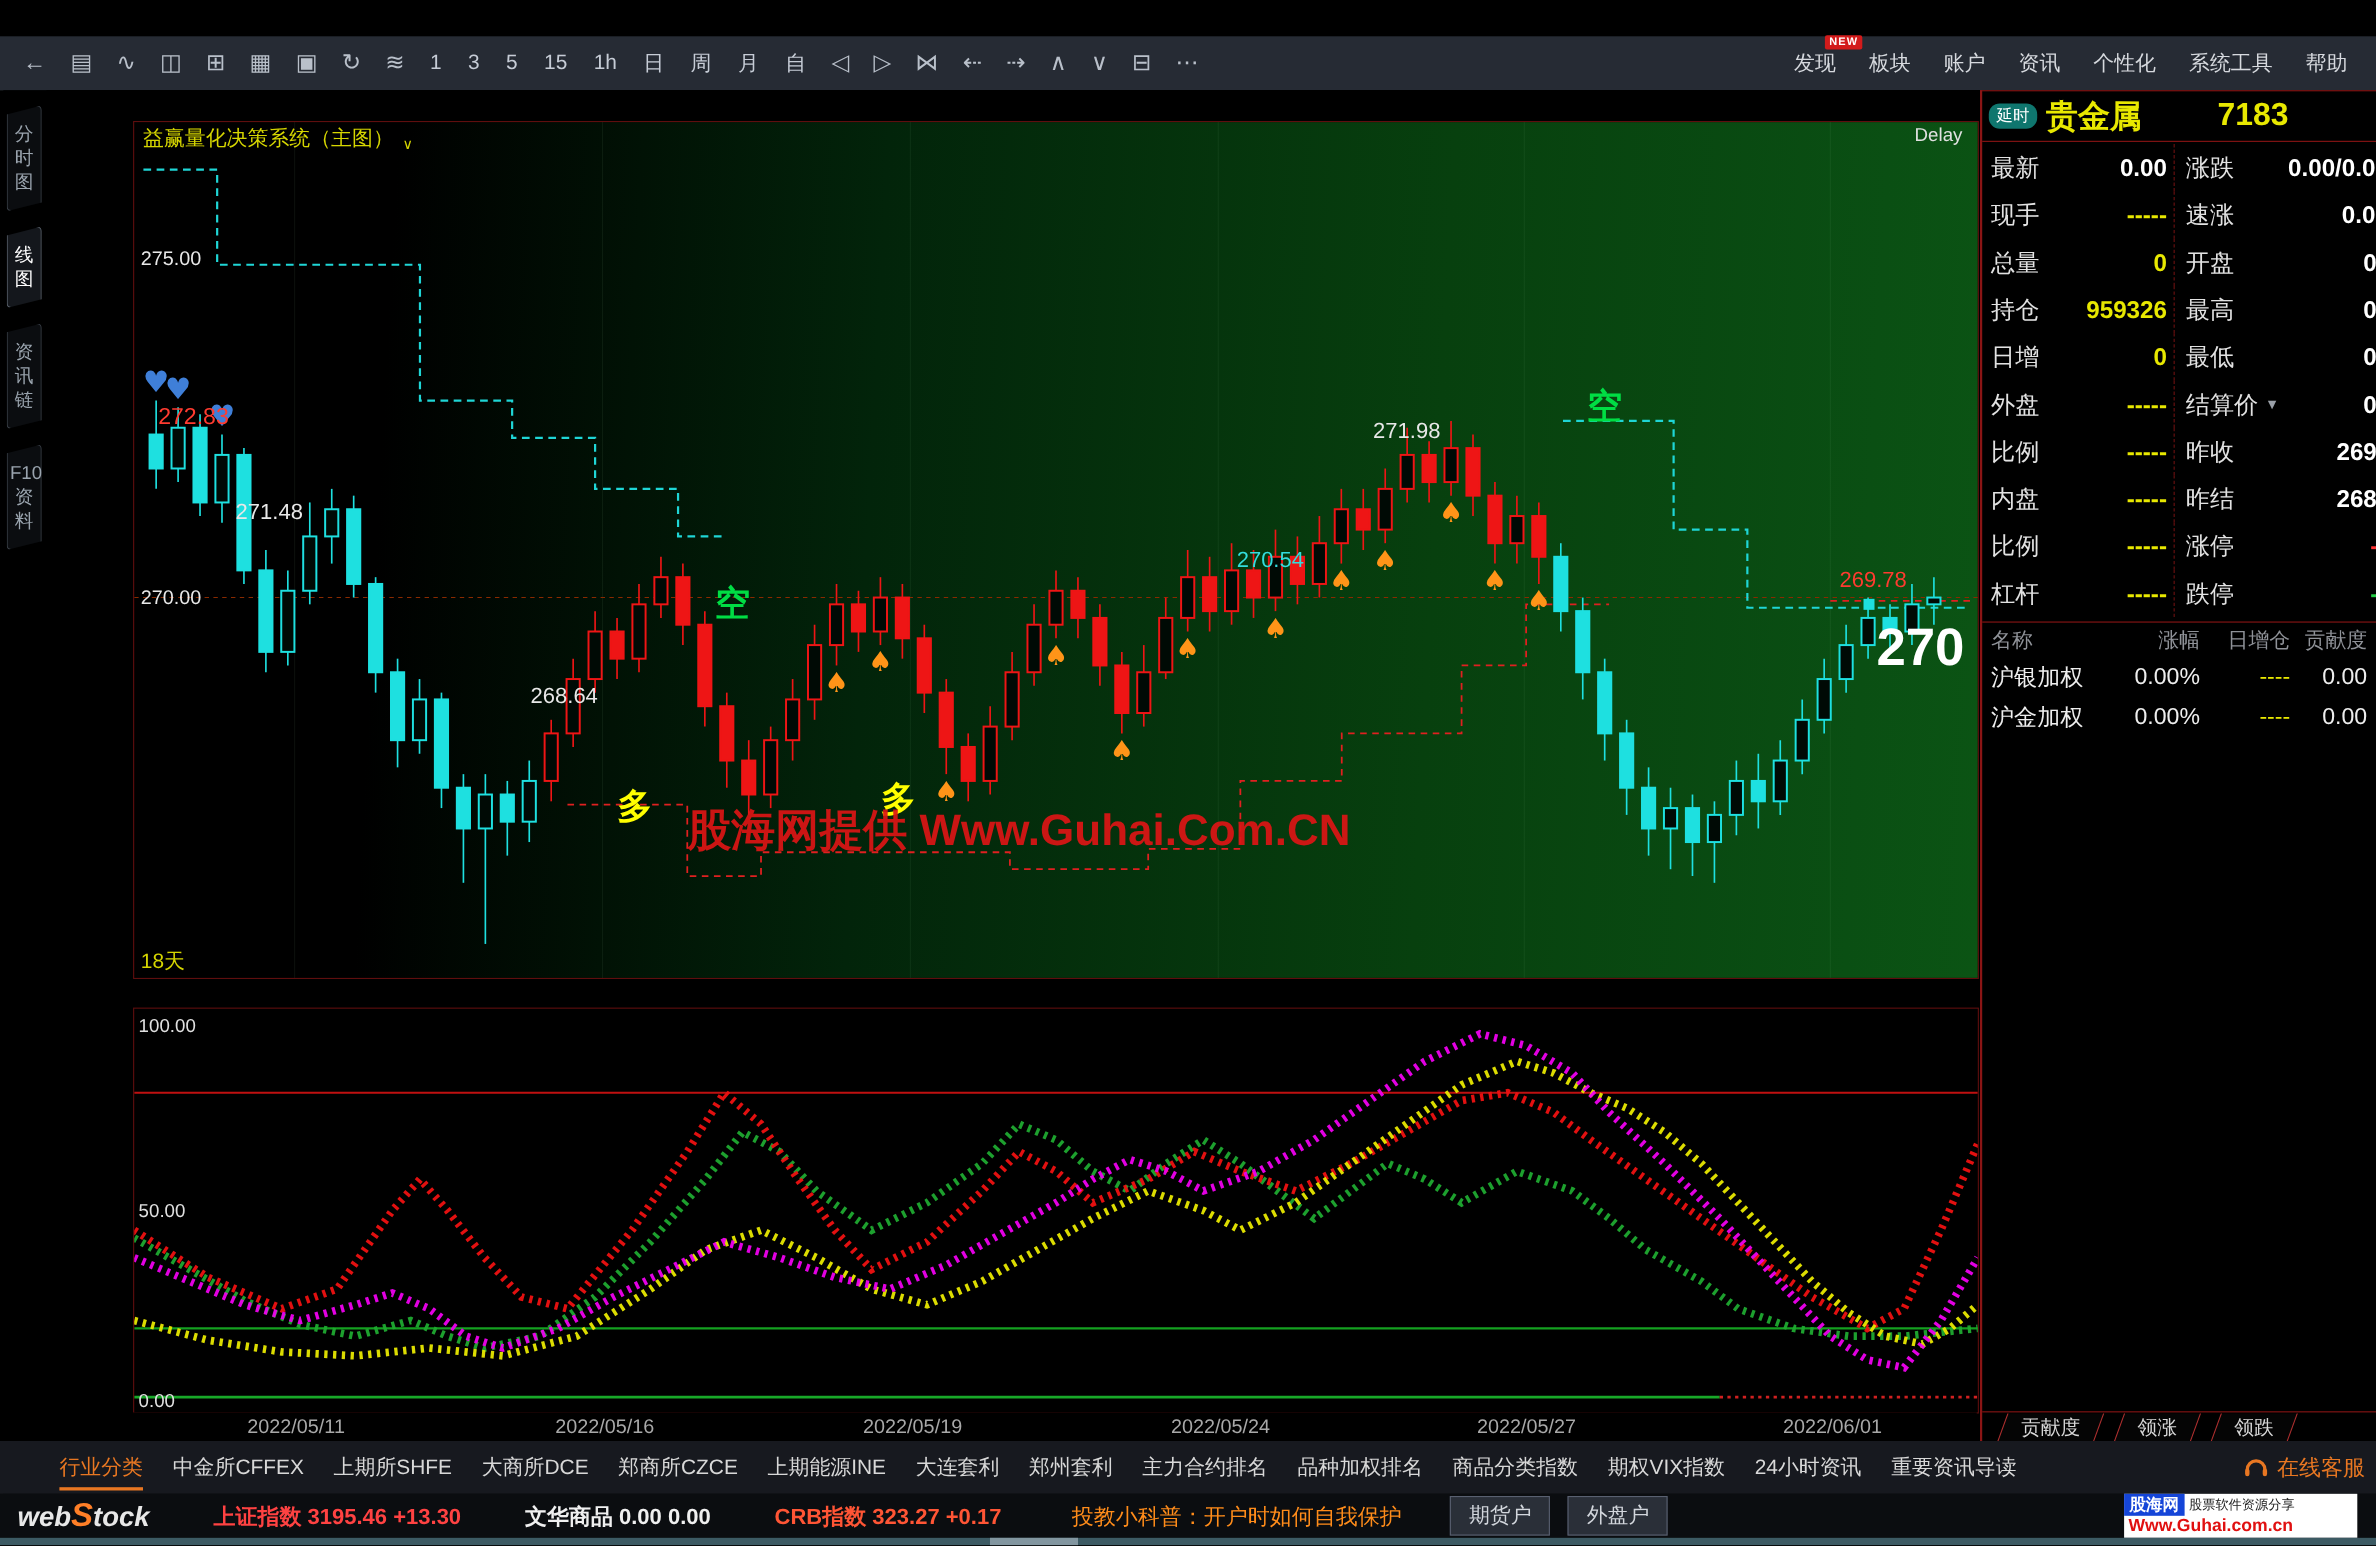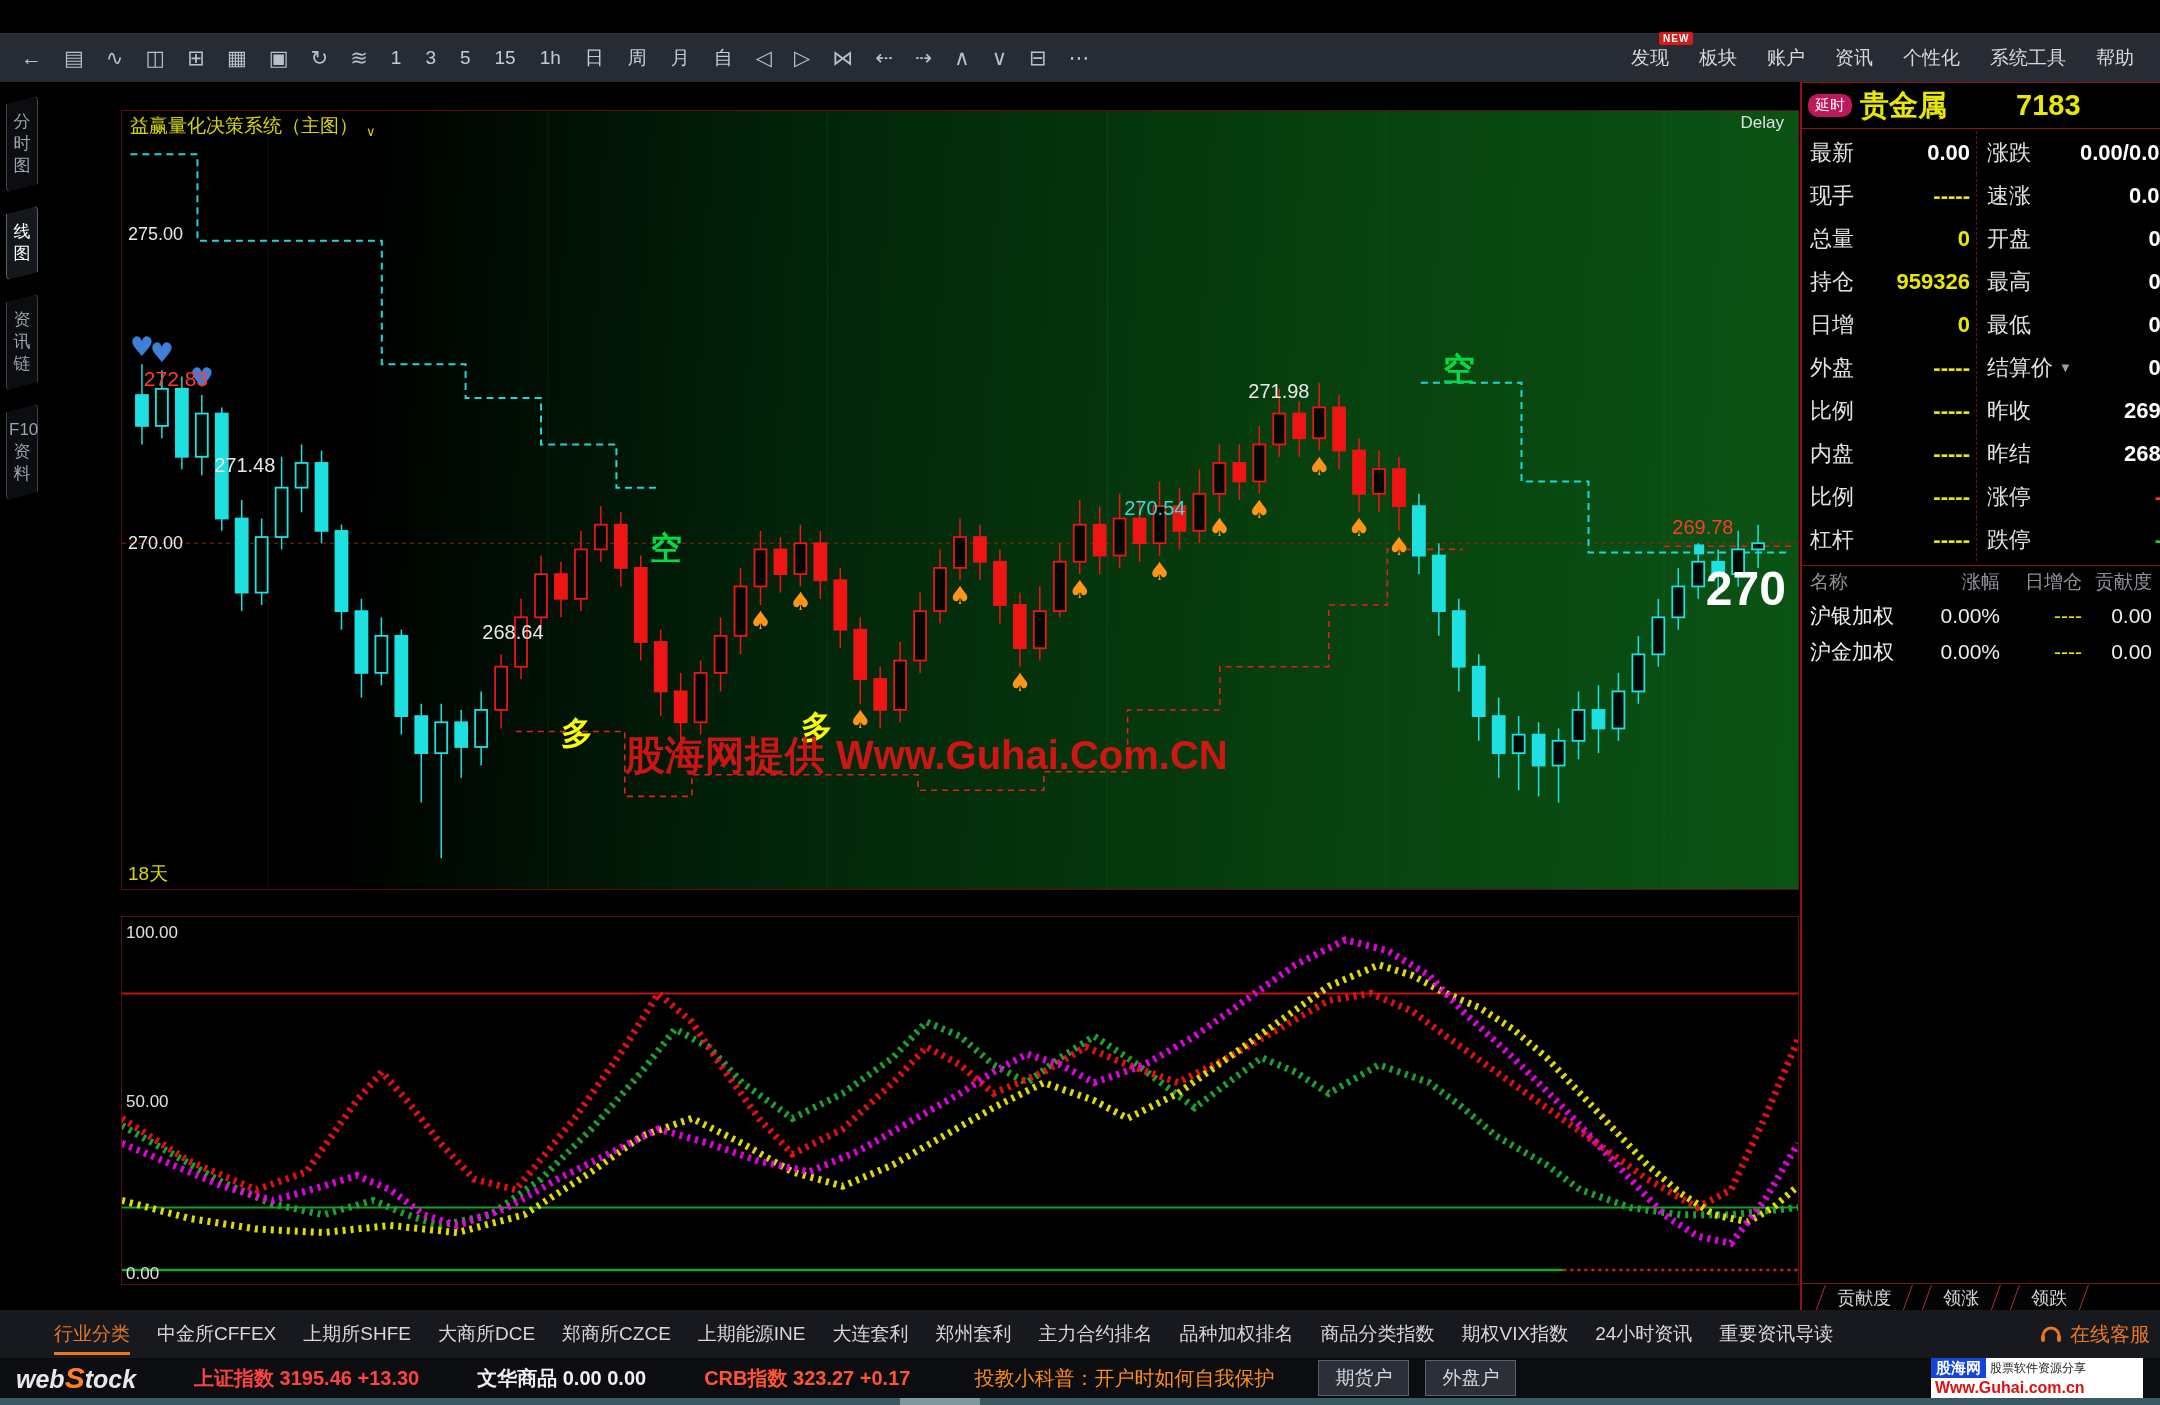--- a/index.html
+++ b/index.html
@@ -53,21 +53,21 @@
              display:flex;align-items:center;font-size:17px;white-space:nowrap;overflow:hidden;}
   .shitem{margin-left:14px;}
   #subplot{position:absolute;left:79px;top:834px;width:1676px;height:367px;background:#000;
            border:1px solid #5f0e0e;}
   #dateaxis{position:absolute;left:79px;top:1202px;width:1676px;height:26px;background:#000;}
   .datelab{position:absolute;top:3px;color:#a8a8a8;font-size:18px;}
   
   #rightpanel{position:absolute;left:1800px;top:82px;width:360px;height:1228px;background:#000;
               border-left:2px solid #8b1515;border-top:1px solid #8b1515;}
   #quote-header{height:45px;border-bottom:1px solid #8b1515;display:flex;align-items:center;}
-  #delaybadge{background:#be185d;color:#fff;font-size:15px;padding:2px 7px;border-radius:10px;margin:0 8px 0 6px;}
+  #delaybadge{background:#0f766e;color:#fff;font-size:15px;padding:2px 7px;border-radius:10px;margin:0 8px 0 6px;}
   #qname{color:#e8e800;font-size:29px;font-weight:bold;margin-right:26px;}
   #qcode{color:#e8e800;font-size:29px;font-weight:bold;margin-left:43px;}
   #quote-grid{display:grid;grid-template-columns:86px 88px 104px 1fr;padding-top:2px;}
   .qcell{height:43px;display:flex;align-items:center;font-size:22px;}
   .qlab{color:#e2e2e2;padding-left:8px;}
   .qval{justify-content:flex-end;font-weight:bold;padding-right:6px;}
   .qlab2{border-left:1px dashed #6e1010;padding-left:10px;}
   .qval2{padding-right:10px;}
   .qcaret{color:#9aa0a8;font-size:13px;margin-left:6px;}
   #contrib-table{border-top:1px solid #8b1515;margin-top:4px;}
@@ -413,20 +413,28 @@
           <line x1="1441.36" y1="353.075" x2="1676" y2="353.075" stroke="#d02020" stroke-width="2.5" stroke-dasharray="3 4"></line>
           <polyline points="0,208.48999999999998 50.28,237.05 100.56,265.61 150.84,287.03000000000003 201.12,297.74 251.39999999999998,283.46000000000004 284.92,297.74 318.44,308.45 368.72,297.74 419,262.03999999999996 469.28000000000003,212.05999999999997 519.56,154.94 553.08,112.1 586.5999999999999,129.95 620.12,165.65 670.4000000000001,201.35000000000002 720.68,176.35999999999999 770.96,140.66 804.48,104.96000000000001 838,119.24000000000001 871.52,147.8 905.0400000000001,165.65 938.5600000000001,140.66 972.0799999999999,119.24000000000001 1005.5999999999999,140.66 1039.12,165.65 1072.64,190.64000000000001 1106.16,165.65 1139.68,140.66 1173.1999999999998,154.94 1206.72,176.35999999999999 1257,147.8 1307.28,165.65 1340.8000000000002,190.64000000000001 1374.32,219.2 1424.6,247.76000000000002 1458.12,272.75 1508.4,290.6 1558.68,297.74 1608.96,297.74 1676,290.6" fill="none" stroke="#1fa930" stroke-width="7" stroke-dasharray="3 5" opacity="0.95"></polyline>
           <polyline points="0,201.35000000000002 67.04,244.19000000000003 134.08,272.75 184.36,254.89999999999998 234.64000000000001,183.5 259.78,154.94 284.92,183.5 318.44,226.34 351.96,262.03999999999996 393.85999999999996,272.75 452.52000000000004,201.35000000000002 502.79999999999995,129.95 536.32,76.4 569.84,104.96000000000001 603.36,154.94 636.88,201.35000000000002 670.4000000000001,237.05 720.68,212.05999999999997 770.96,165.65 804.48,129.95 838,147.8 871.52,176.35999999999999 921.8000000000001,154.94 963.6999999999999,129.95 1005.5999999999999,147.8 1055.88,165.65 1106.16,140.66 1156.4399999999998,112.1 1206.72,83.54 1248.62,76.4 1290.52,94.25 1324.04,119.24000000000001 1374.32,154.94 1424.6,190.64000000000001 1474.88,226.34 1525.16,262.03999999999996 1575.4399999999998,290.6 1608.96,272.75 1642.48,201.35000000000002 1676,122.81" fill="none" stroke="#ee1111" stroke-width="7" stroke-dasharray="3 5" opacity="0.95"></polyline>
           <polyline points="0,283.46000000000004 67.04,301.31 134.08,312.02 201.12,315.59 268.16,308.45 335.20000000000005,315.59 402.24,297.74 469.28000000000003,254.89999999999998 519.56,219.2 569.84,201.35000000000002 620.12,226.34 670.4000000000001,254.89999999999998 720.68,269.18 770.96,247.76000000000002 821.24,219.2 871.52,190.64000000000001 921.8000000000001,165.65 972.0799999999999,183.5 1005.5999999999999,201.35000000000002 1055.88,176.35999999999999 1106.16,140.66 1156.4399999999998,104.96000000000001 1206.72,69.25999999999999 1257,47.839999999999996 1290.52,58.55 1324.04,76.4 1357.5600000000002,90.67999999999999 1391.08,112.1 1424.6,140.66 1458.12,176.35999999999999 1491.64,212.05999999999997 1525.16,247.76000000000002 1558.68,276.32 1592.1999999999998,297.74 1625.72,304.88 1650.86,290.6 1676,269.18" fill="none" stroke="#e8e800" stroke-width="7" stroke-dasharray="3 5" opacity="0.95"></polyline>
           <polyline points="0,226.34 50.28,247.76000000000002 100.56,269.18 150.84,283.46000000000004 201.12,269.18 234.64000000000001,258.47 268.16,272.75 301.68,297.74 335.20000000000005,308.45 385.48,290.6 435.76,262.03999999999996 486.03999999999996,237.05 536.32,212.05999999999997 586.5999999999999,226.34 636.88,244.19000000000003 687.16,254.89999999999998 737.44,233.48000000000002 787.7199999999999,204.92000000000002 838,176.35999999999999 871.52,154.94 905.0400000000001,137.09 938.5600000000001,147.8 972.0799999999999,165.65 1022.36,147.8 1072.64,119.24000000000001 1122.92,83.54 1173.1999999999998,47.839999999999996 1223.48,22.85 1265.38,33.56 1307.28,58.55 1340.8000000000002,94.25 1391.08,140.66 1441.36,190.64000000000001 1474.88,226.34 1508.4,262.03999999999996 1541.92,297.74 1575.4399999999998,319.16 1608.96,326.3 1642.48,283.46000000000004 1676,226.34" fill="none" stroke="#ee00ee" stroke-width="7" stroke-dasharray="3 5" opacity="0.95"></polyline>
           <text x="4" y="21" fill="#e0e0e0" font-size="17">100.00</text>
           <text x="4" y="189.5" fill="#e0e0e0" font-size="17">50.00</text>
           <text x="4" y="362" fill="#e0e0e0" font-size="17">0.00</text>
         </svg>
     </div>
+    <div id="dateaxis">
+        <span class="datelab" style="left: 103.812px;">2022/05/11</span>
+        <span class="datelab" style="left: 383.704px;">2022/05/16</span>
+        <span class="datelab" style="left: 663.596px;">2022/05/19</span>
+        <span class="datelab" style="left: 943.488px;">2022/05/24</span>
+        <span class="datelab" style="left: 1221.7px;">2022/05/27</span>
+        <span class="datelab" style="left: 1499.92px;">2022/06/01</span>
+      </div>
   </div>
 
   <div id="rightpanel">
     <div id="quote-header">
       <span id="delaybadge">延时</span>
       <span id="qname">贵金属</span>
       <span id="qcode">7183</span>
     </div>
     <div id="quote-grid">
         <div class="qcell qlab">最新</div>

